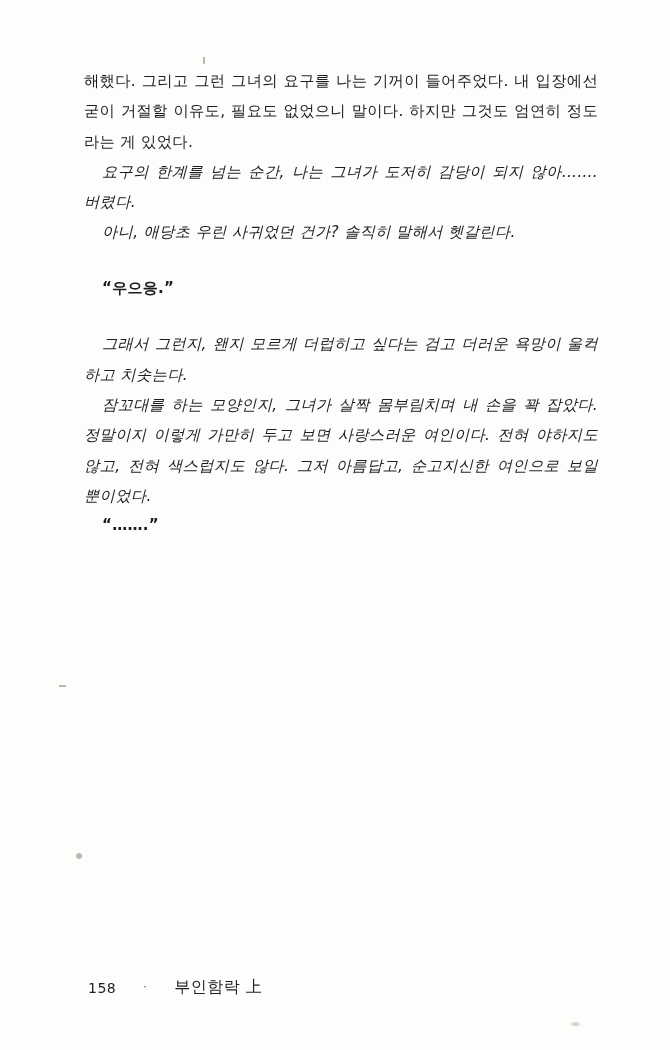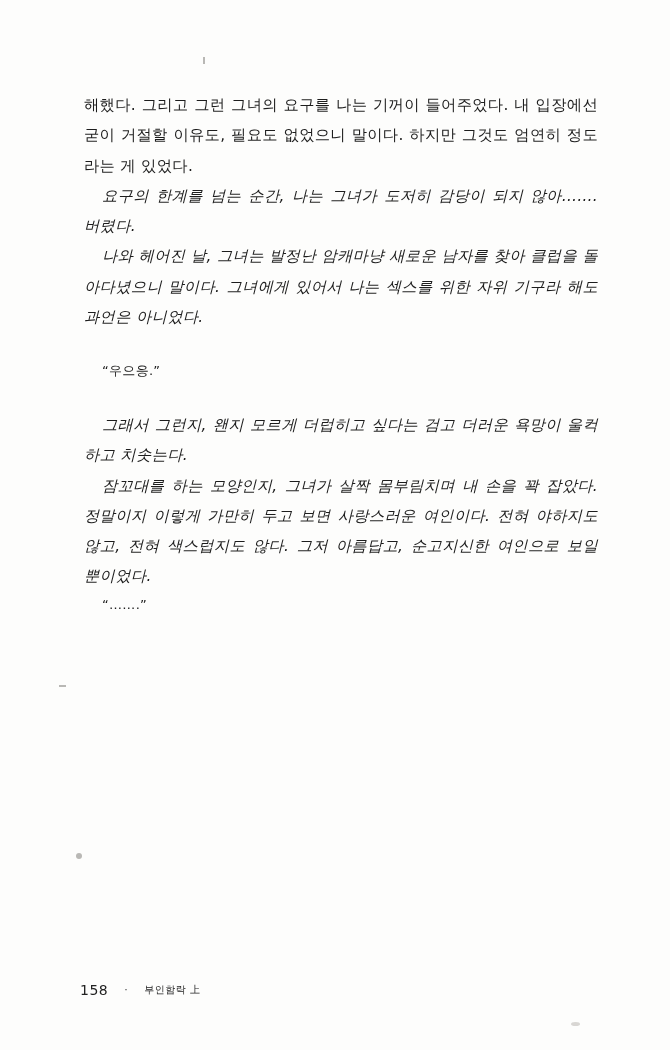--- a/index.html
+++ b/index.html
@@ -17,64 +17,65 @@
   }
   .page {
     position: absolute;
     inset: 0;
     background: #fdfdfc;
   }
   .page-inner {
     position: absolute;
     left: 84px;
     right: 72px;
-    top: 90px;
+    top: 66px;
   }
   .para {
     font-size: 15.3px;
     line-height: 1.98;
     text-align: justify;
     text-justify: inter-character;
     letter-spacing: 0.3px;
     color: #1d1d1d;
     margin: 0;
   }
   .indent {
     text-indent: 18px;
     font-style: italic;
   }
   .block-gap {
     height: 26px;
   }
   .quote {
-    font-size: 13px;
+    font-size: 15px;
     line-height: 1.98;
     letter-spacing: 0.3px;
     color: #1d1d1d;
     margin: 0;
     text-indent: 18px;
+    font-weight: bold;
   }
   .footer {
     position: absolute;
-    left: 80px;
+    left: 88px;
     bottom: 52px;
     font-size: 14px;
     letter-spacing: 0.5px;
     color: #222;
     display: flex;
     align-items: center;
-    gap: 16px;
+    gap: 27px;
   }
   .footer .sep {
     font-size: 11px;
     color: #444;
     transform: translateY(-1px);
   }
   .footer .title {
-    font-size: 10px;
+    font-size: 16px;
   }
   
   .speck {
     position: absolute;
     background: #b9b6b0;
     border-radius: 50%;
     opacity: .55;
   }
   .tick {
     position: absolute;
@@ -89,21 +90,21 @@
 
   <div class="tick" style="left:203px; top:57px; width:2px; height:7px;"></div>
   <div class="tick" style="left:59px; top:685px; width:7px; height:2px;"></div>
   <div class="tick" style="left:76px; top:853px; width:6px; height:6px; border-radius:50%;"></div>
   <div class="speck" style="left:571px; top:1022px; width:9px; height:4px;"></div>
 
   <div class="page-inner">
 
     <p class="para">해했다. 그리고 그런 그녀의 요구를 나는 기꺼이 들어주었다. 내 입장에선 굳이 거절할 이유도, 필요도 없었으니 말이다. 하지만 그것도 엄연히 정도라는 게 있었다.</p>
     <p class="para indent">요구의 한계를 넘는 순간, 나는 그녀가 도저히 감당이 되지 않아……. 버렸다.</p>
-    <p class="para indent">나와 헤어진 날, 그녀는 발정난 암캐마냥 새로운 남자를 찾아 클럽을 돌아다녔으니 말이다. 그녀에게 있어서 나는 섹스를 위한 자위 기구라 해도 과언은 아니었다.</p>
+    <p class="para indent">아니, 애당초 우린 사귀었던 건가? 솔직히 말해서 헷갈린다.</p>
 
     <div class="block-gap"></div>
 
     <p class="quote">“우으응.”</p>
 
     <div class="block-gap"></div>
 
     <p class="para indent">그래서 그런지, 왠지 모르게 더럽히고 싶다는 검고 더러운 욕망이 울컥 하고 치솟는다.</p>
     <p class="para indent">잠꼬대를 하는 모양인지, 그녀가 살짝 몸부림치며 내 손을 꽉 잡았다. 정말이지 이렇게 가만히 두고 보면 사랑스러운 여인이다. 전혀 야하지도 않고, 전혀 색스럽지도 않다. 그저 아름답고, 순고지신한 여인으로 보일 뿐이었다.</p>
 

